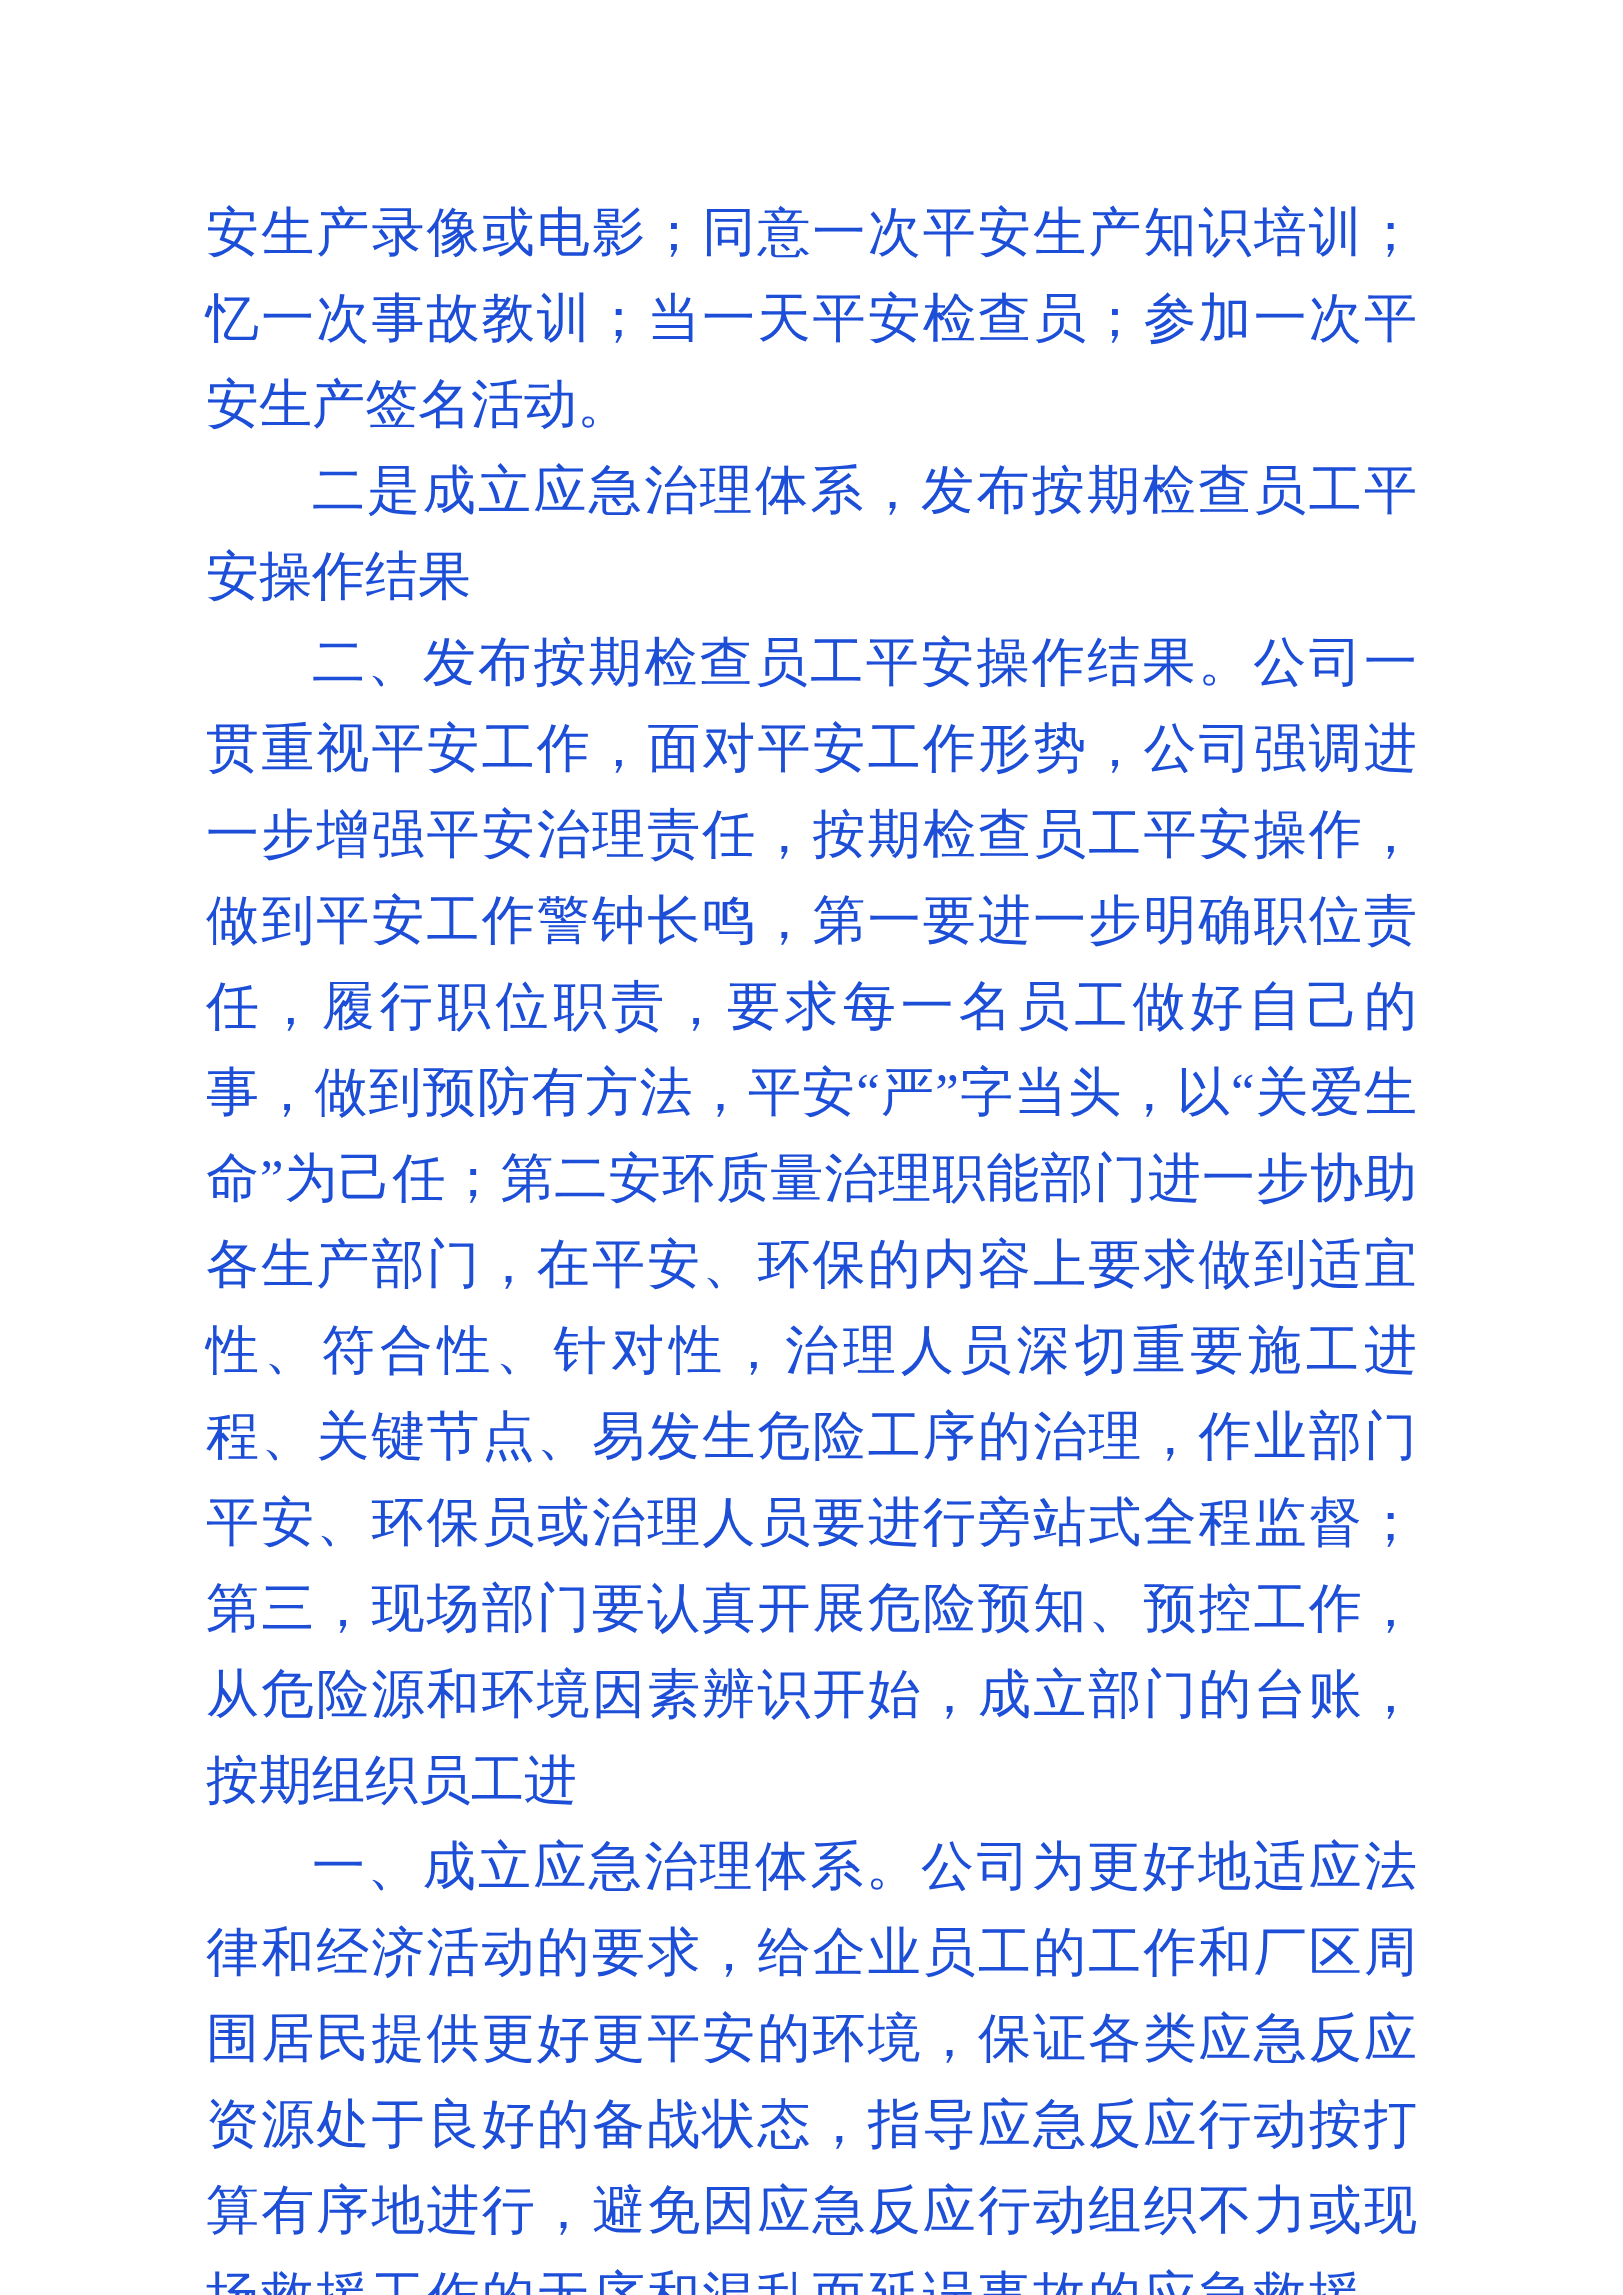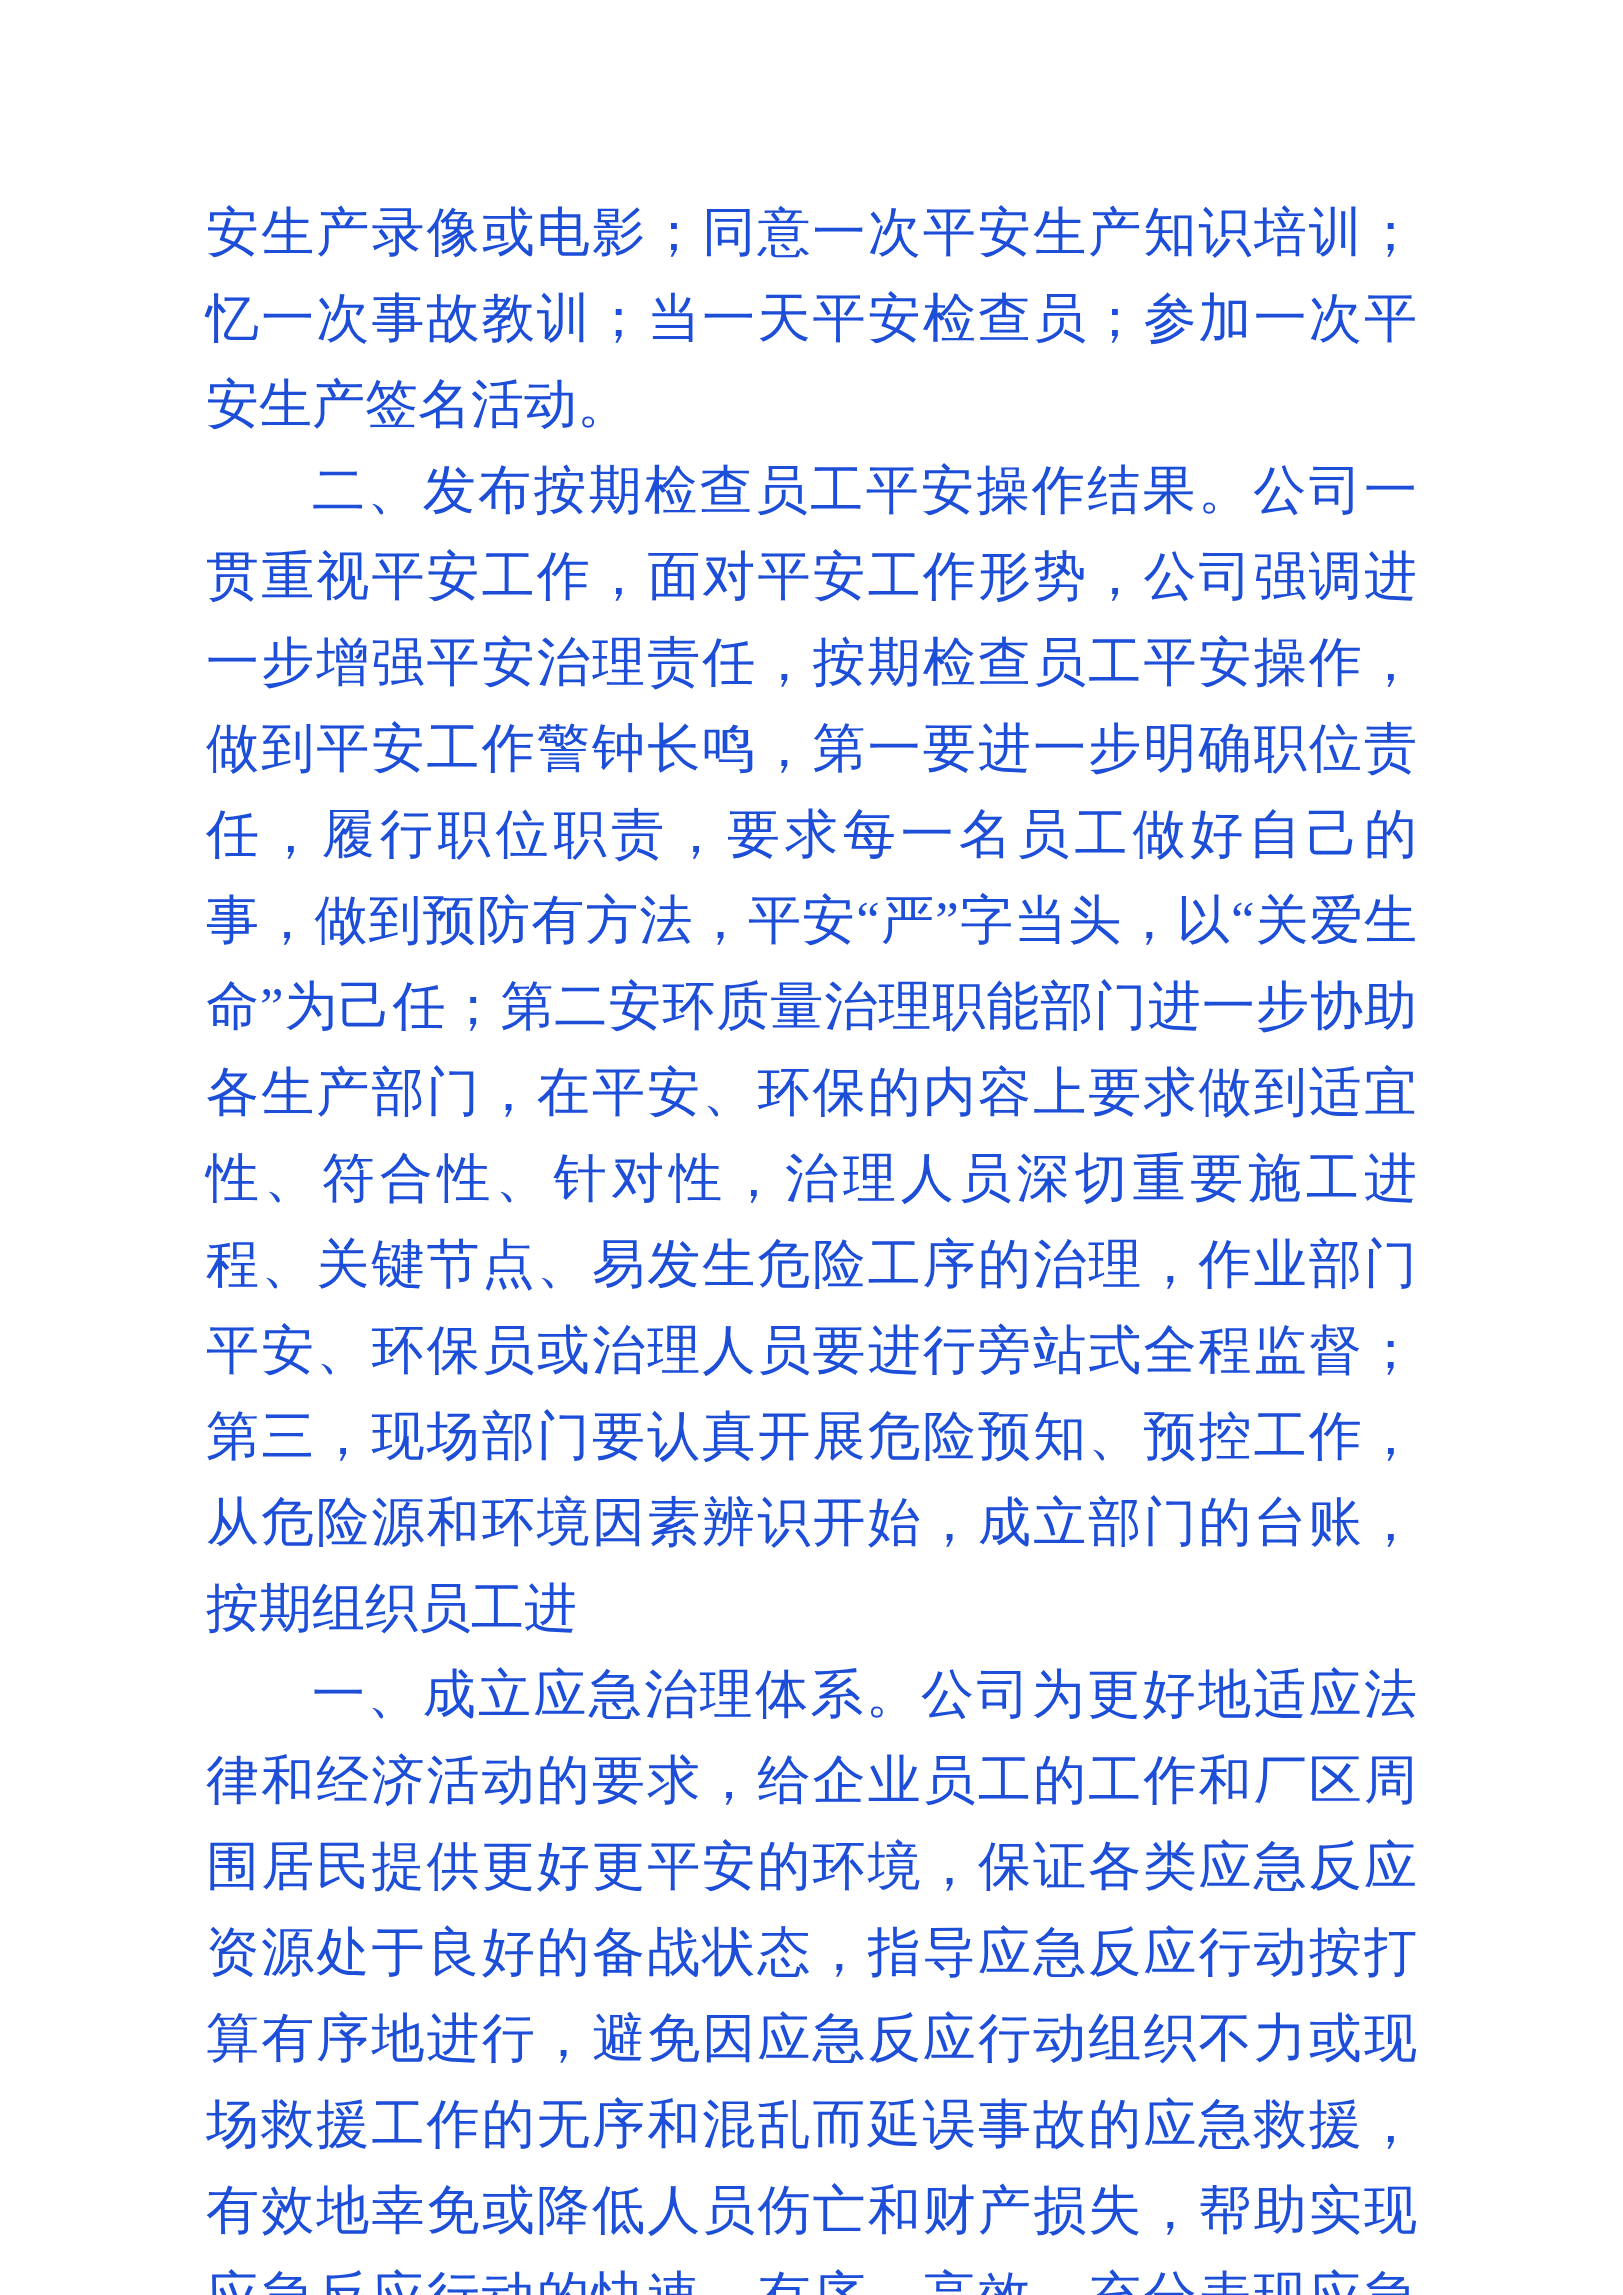--- a/index.html
+++ b/index.html
@@ -36,17 +36,18 @@
   .doc-body p.indent {
     text-indent: 2em;
   }
 </style>
 </head>
 <body>
 
 <div class="page">
   <div class="doc-body">
     <p>安生产录像或电影；同意一次平安生产知识培训；忆一次事故教训；当一天平安检查员；参加一次平安生产签名活动。</p>
+    <p class="indent">二是成立应急治理体系，发布按期检查员工平安操作结果</p>
     <p class="indent">二、发布按期检查员工平安操作结果。公司一贯重视平安工作，面对平安工作形势，公司强调进一步增强平安治理责任，按期检查员工平安操作，做到平安工作警钟长鸣，第一要进一步明确职位责任，履行职位职责，要求每一名员工做好自己的事，做到预防有方法，平安“严”字当头，以“关爱生命”为己任；第二安环质量治理职能部门进一步协助各生产部门，在平安、环保的内容上要求做到适宜性、符合性、针对性，治理人员深切重要施工进程、关键节点、易发生危险工序的治理，作业部门平安、环保员或治理人员要进行旁站式全程监督；第三，现场部门要认真开展危险预知、预控工作，从危险源和环境因素辨识开始，成立部门的台账，按期组织员工进</p>
     <p class="indent">一、成立应急治理体系。公司为更好地适应法律和经济活动的要求，给企业员工的工作和厂区周围居民提供更好更平安的环境，保证各类应急反应资源处于良好的备战状态，指导应急反应行动按打算有序地进行，避免因应急反应行动组织不力或现场救援工作的无序和混乱而延误事故的应急救援，有效地幸免或降低人员伤亡和财产损失，帮助实现应急反应行动的快速、有序、高效，充分表现应急救援的“应急精神”。公司应急预案启动涉及的事故内容为区域内火灾、高处坠落、触电、脚手架塌陷和其它重大的生产性平安事故、不可预见的突发性事件、应急指挥以为必须启动应急预案等。</p>
   </div>
 </div>
 
 
 </body></html>

